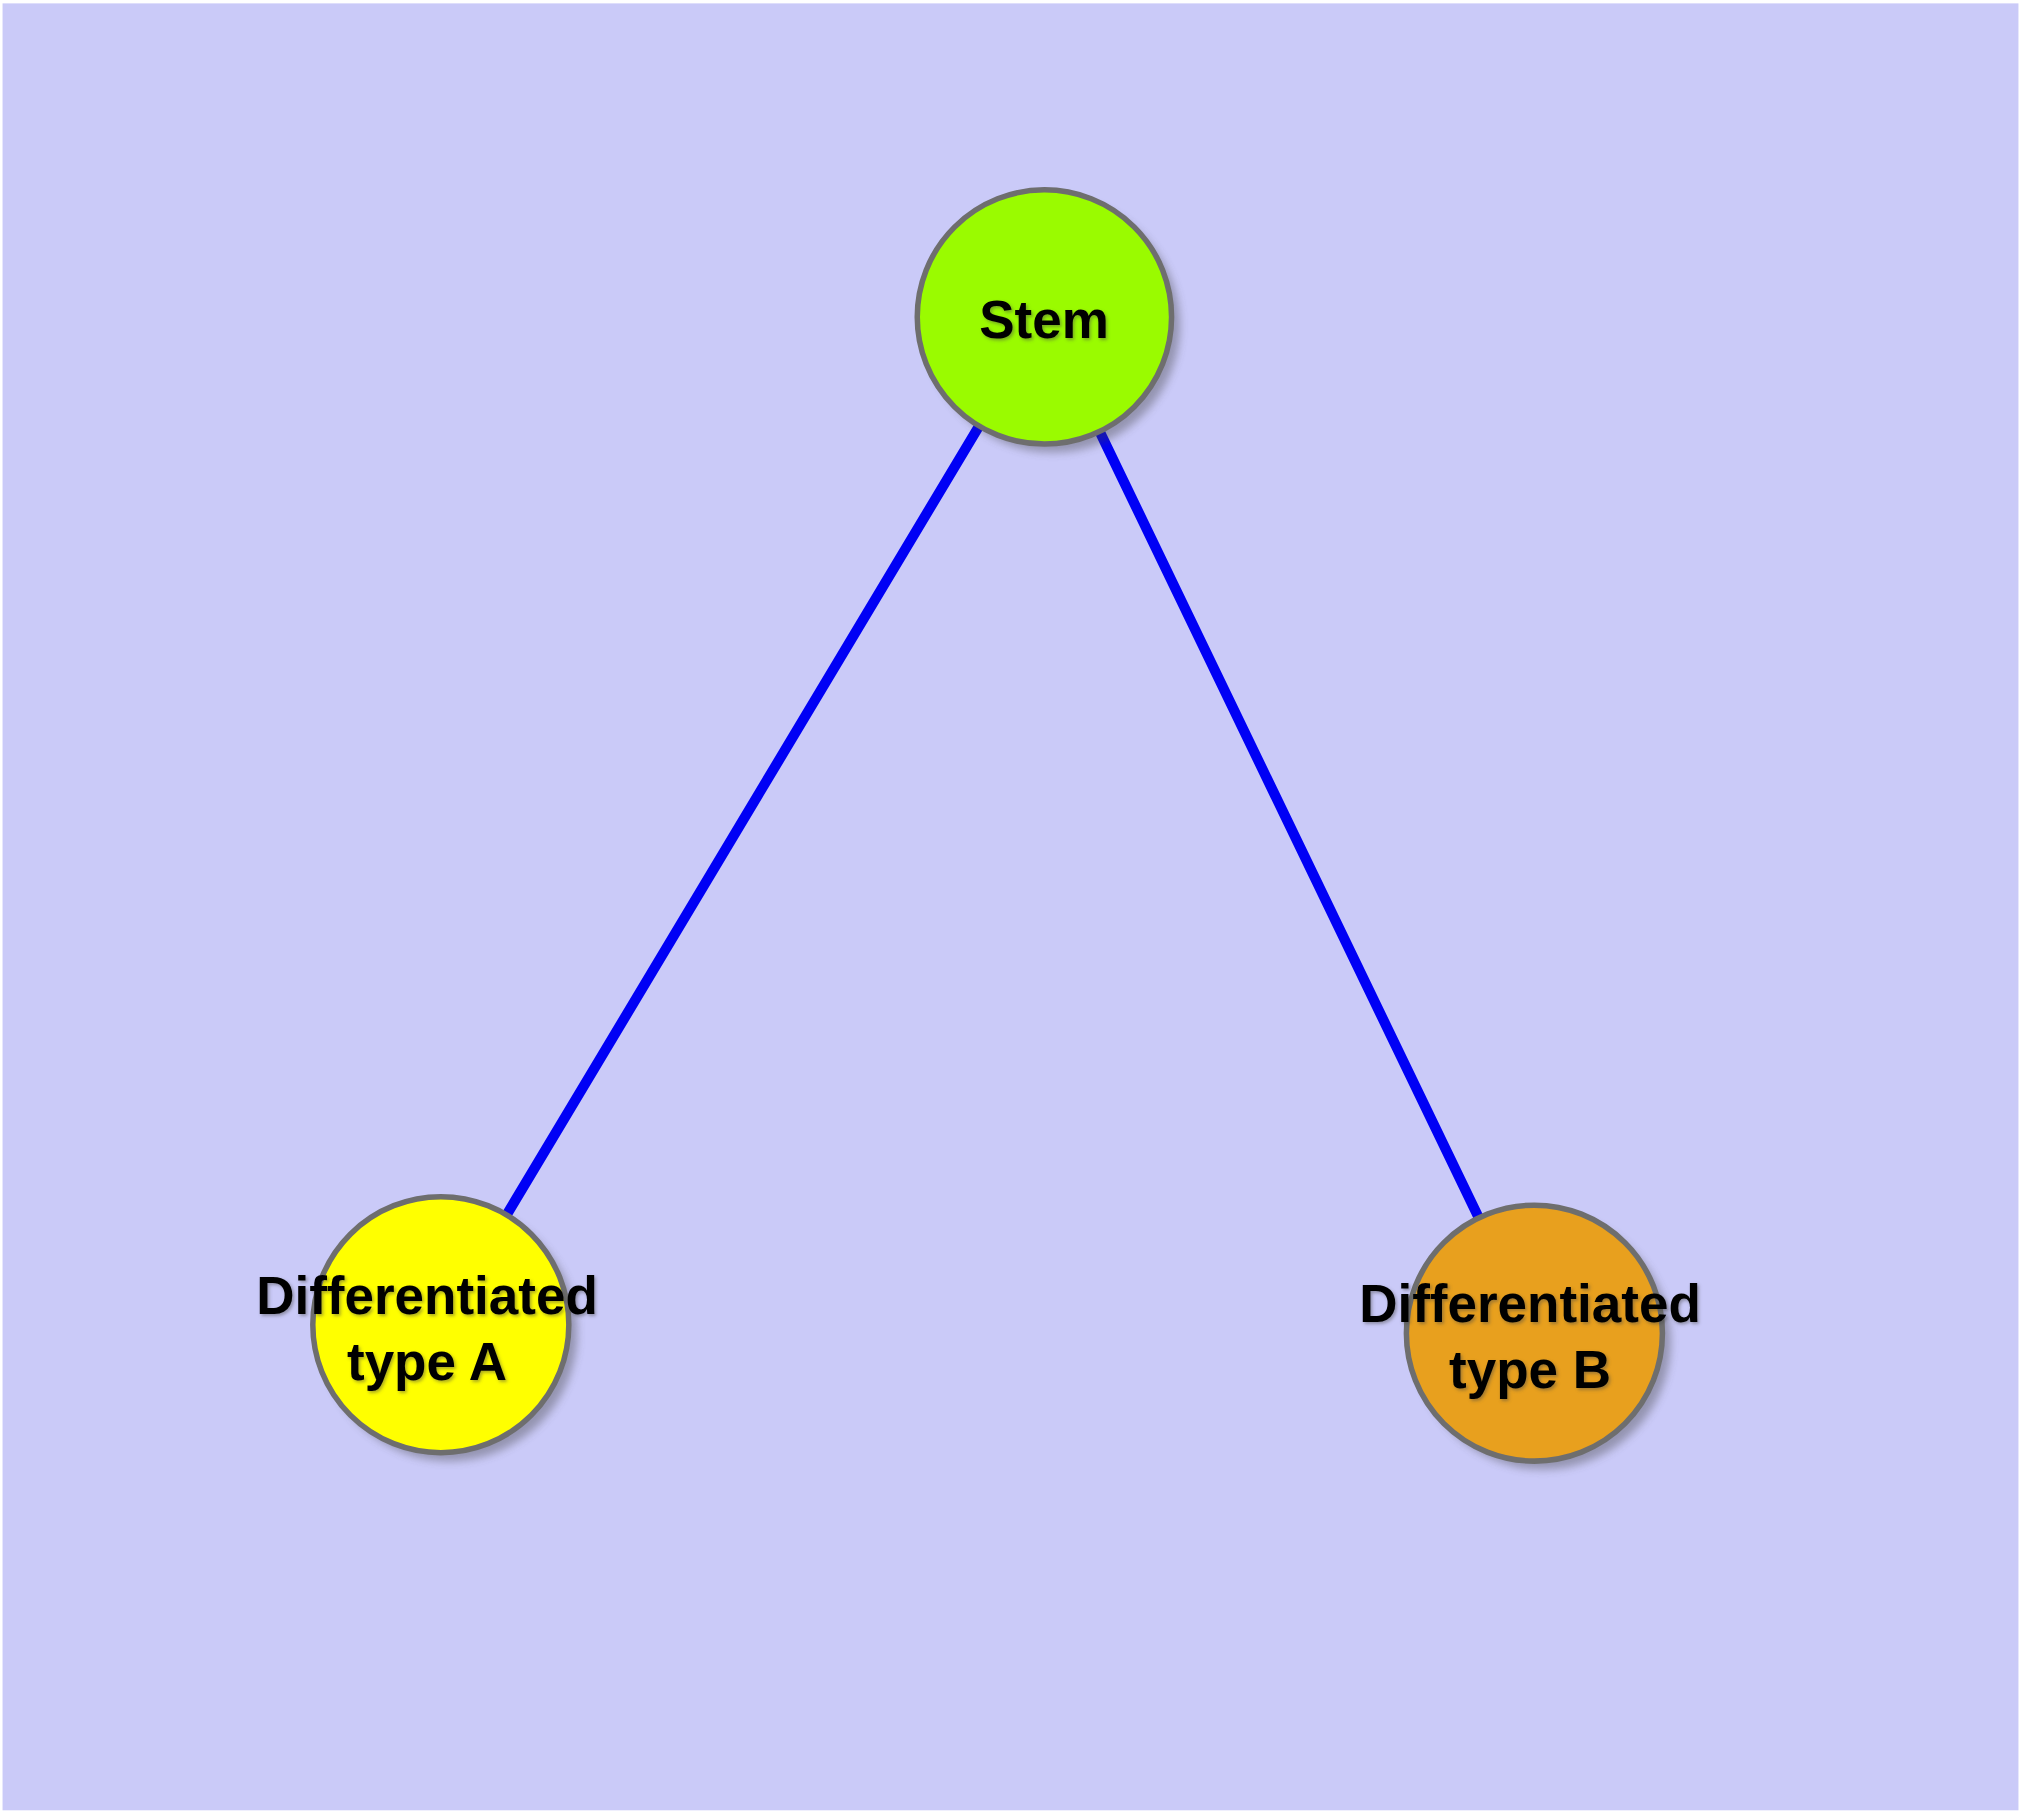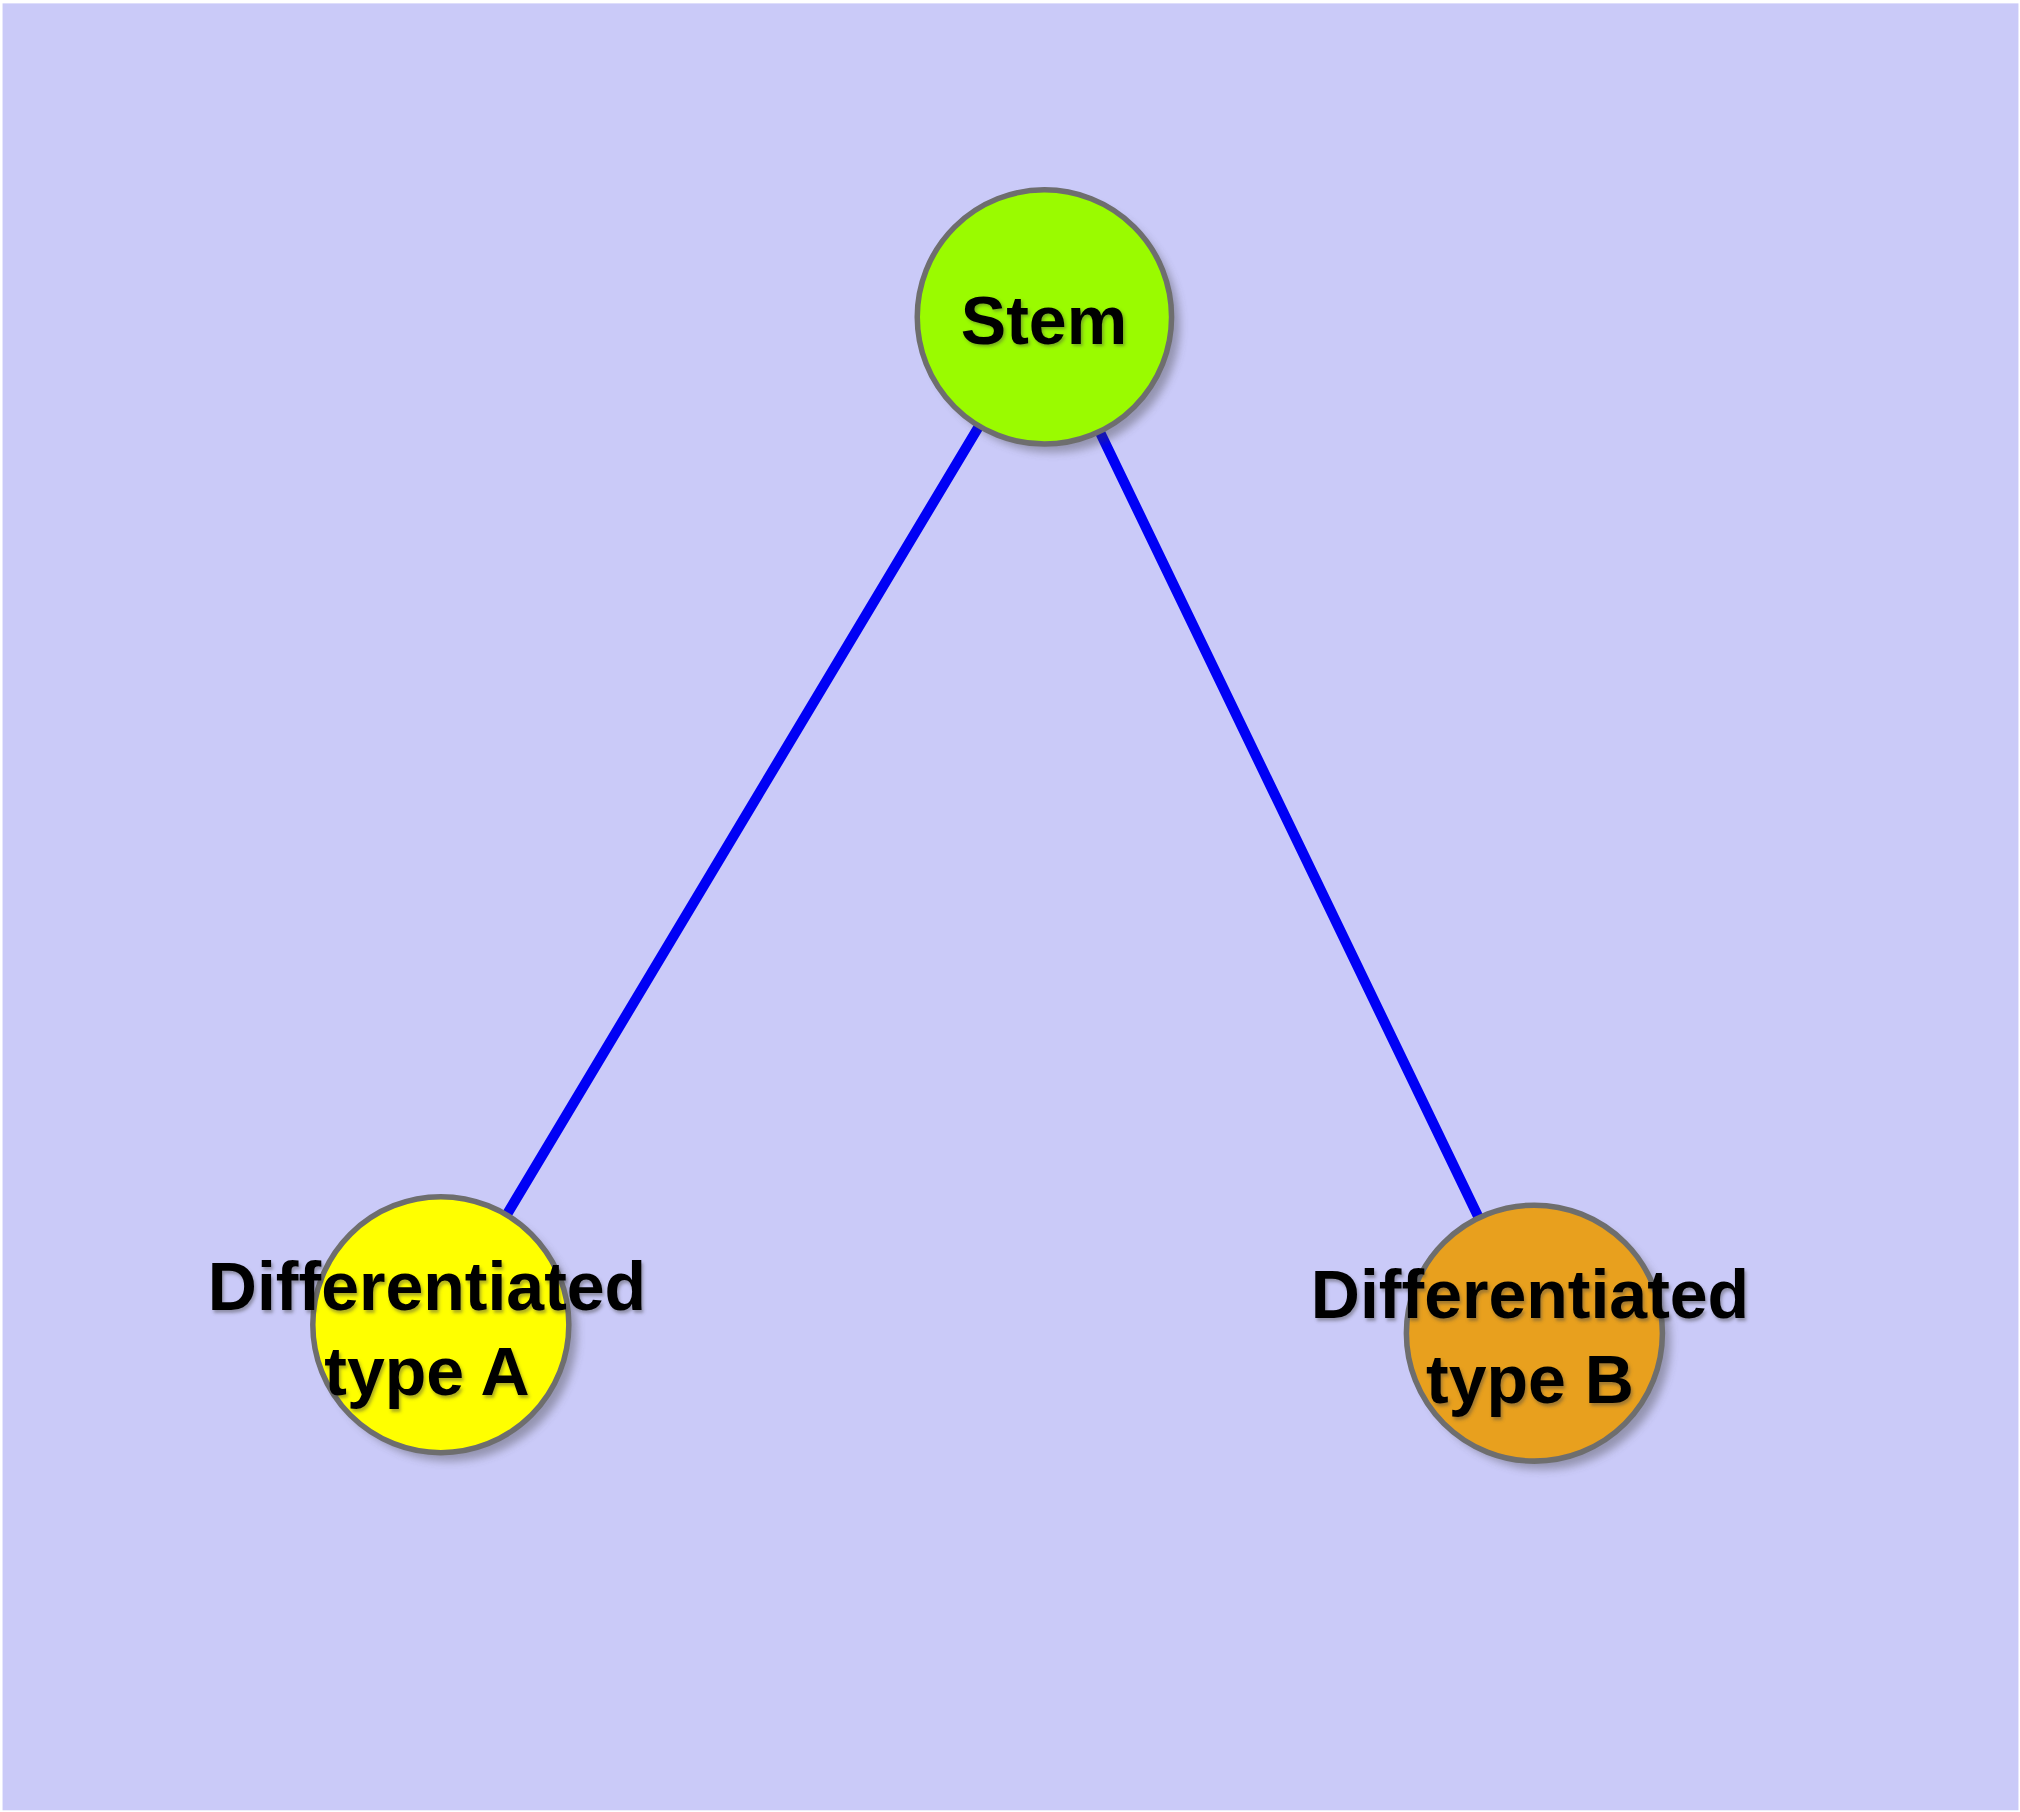--- a/index.html
+++ b/index.html
@@ -21,21 +21,21 @@
     left: 0;
     top: 0;
     width: 2021px;
     height: 1812px;
     display: block;
   }
   .node-label {
     position: absolute;
     transform: translate(-50%, -50%);
     font-weight: bold;
-    font-size: 68px;
+    font-size: 53px;
     line-height: 1.25;
     color: #000000;
     text-align: center;
     white-space: pre-line;
     letter-spacing: 0px;
     text-shadow: 1.7px 2.5px 3.4px rgba(70, 70, 70, 0.45);
     pointer-events: none;
   }
   .edge-line {
     stroke-width: 12px;

